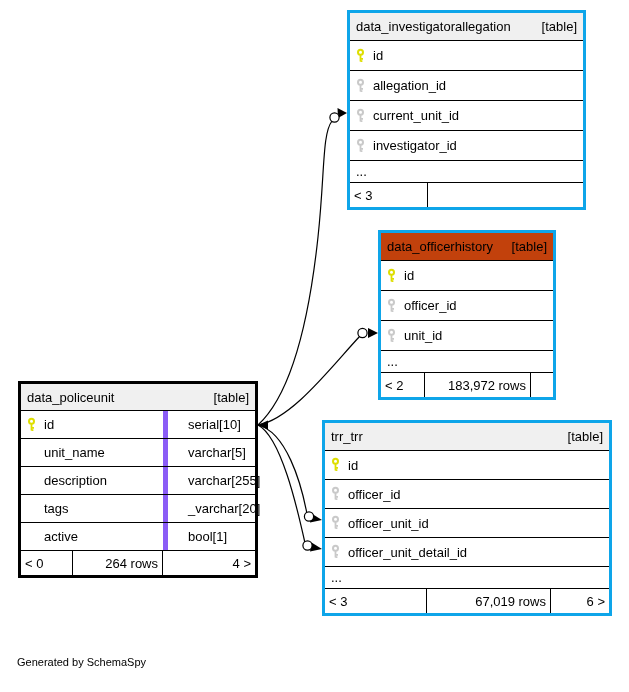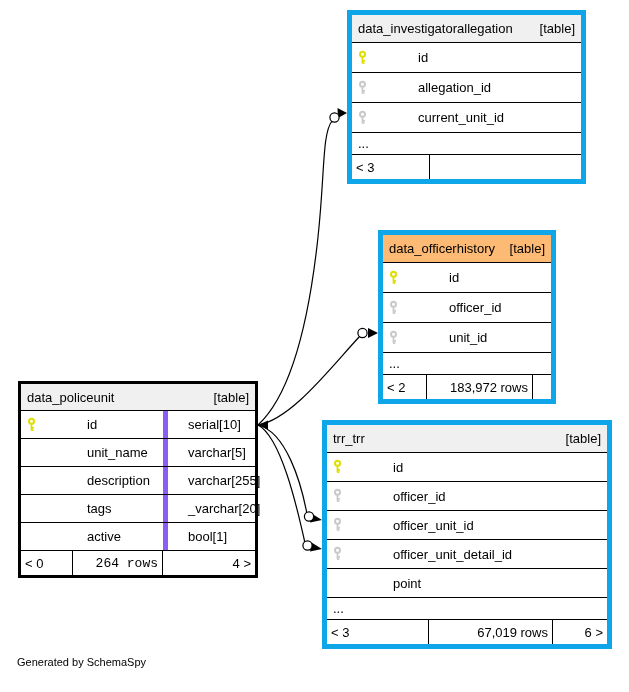--- a/index.html
+++ b/index.html
@@ -3,30 +3,30 @@
 <meta charset="utf-8">
 <style>
   html,body{margin:0;padding:0;background:#ffffff;}
   body{
     width:629px;height:692px;position:relative;overflow:hidden;
     font-family:"Liberation Sans",sans-serif;font-size:13px;color:#000;
   }
   *{box-sizing:border-box;}
   #canvas{position:absolute;left:0;top:0;width:629px;height:692px;}
 
-  .db-table{position:absolute;background:#fff;border:5px solid #0ea5e9;}
+  .db-table{position:absolute;background:#fff;border:3px solid #0ea5e9;}
   .db-table.emph{border:3px solid #000;}
 
   .tbl-header{
     height:28px;background:#f0f0f0;border-bottom:1px solid #000;
     display:flex;justify-content:space-between;align-items:center;
     padding:0 6px;white-space:nowrap;
   }
   .tbl-row{display:flex;align-items:stretch;border-bottom:1px solid #000;background:#fff;}
-  .name-cell{flex:1;display:flex;align-items:center;padding-left:5px;white-space:nowrap;gap:43px;}
+  .name-cell{flex:1;display:flex;align-items:center;padding-left:5px;white-space:nowrap;}
   .key-slot{width:18px;display:inline-flex;align-items:center;justify-content:flex-start;}
   .type-cell{width:95px;border-left:5px solid #8b5cf6;display:flex;align-items:center;padding-left:20px;white-space:nowrap;}
   .ellipsis-row{height:22px;border-bottom:1px solid #000;display:flex;align-items:center;padding-left:6px;}
   .tbl-footer{display:flex;align-items:stretch;height:24px;}
   .tbl-footer .fc{display:flex;align-items:center;}
   .fc1{border-right:1px solid #000;justify-content:flex-start;padding-left:4px;}
   .fc2{border-right:1px solid #000;justify-content:flex-end;padding-right:4px;}
   .fc3{flex:1;justify-content:flex-end;padding-right:4px;}
 
   
@@ -36,21 +36,21 @@
 
   .t1{left:378px;top:230px;width:178px;}
   .t1 .tbl-row{height:30px;}
   .t1 .fc1{width:44px;} .t1 .fc2{width:106px;}
 
   .t2{left:18px;top:381px;width:240px;text-align:center;}
   .t2 .tbl-header{height:27px;}
   .t2 .tbl-row{height:28px;}
   .t2 .name-cell{flex:0 0 142px;}
   .t2 .type-cell{flex:1;width:auto;}
-  .t2 .fc1{width:52px;} .t2 .fc2{width:90px;font-family:Liberation Mono, monospace;}
+  .t2 .fc1{width:52px;} .t2 .fc2{width:90px;}
 
   .t3{left:322px;top:420px;width:290px;}
   .t3 .tbl-row{height:29px;}
   .t3 .fc1{width:102px;} .t3 .fc2{width:124px;}
 
   #edges{position:absolute;left:0;top:0;pointer-events:none;}
 
   .note{position:absolute;left:17px;top:656px;font-size:11px;}
 </style>
 </head>
@@ -89,30 +89,41 @@
         <span class="name-cell">
           <span class="key-slot">
             <svg width="12" height="16" viewBox="0 0 12 16" aria-hidden="true">
               <circle cx="5.5" cy="4.2" r="2.5" fill="none" stroke="#c9c9c9" stroke-width="2"></circle>
               <path d="M5.5 6.7 V13.6 M5.5 10.8 H8 M5.5 13.2 H7.4" stroke="#c9c9c9" stroke-width="1.8" fill="none"></path>
             </svg>
           </span>
           <span class="col-label">current_unit_id</span>
         </span>
       </div>
+      <div class="tbl-row">
+        <span class="name-cell">
+          <span class="key-slot">
+            <svg width="12" height="16" viewBox="0 0 12 16" aria-hidden="true">
+              <circle cx="5.5" cy="4.2" r="2.5" fill="none" stroke="#c9c9c9" stroke-width="2"></circle>
+              <path d="M5.5 6.7 V13.6 M5.5 10.8 H8 M5.5 13.2 H7.4" stroke="#c9c9c9" stroke-width="1.8" fill="none"></path>
+            </svg>
+          </span>
+          <span class="col-label">investigator_id</span>
+        </span>
+      </div>
       <div class="ellipsis-row">
         <span>...</span>
       </div>
       <div class="tbl-footer">
         <span class="fc fc1">&lt; 3</span>
         <span class="fc fc3"></span>
       </div>
     </div>
   <div class="db-table t1">
-      <div class="tbl-header" style="background: #fdba74;">
+      <div class="tbl-header" style="background: #c2410c;">
         <span class="tbl-name">data_officerhistory</span>
         <span class="tbl-type-label">[table]</span>
       </div>
       <div class="tbl-row">
         <span class="name-cell">
           <span class="key-slot">
             <svg width="12" height="16" viewBox="0 0 12 16" aria-hidden="true">
               <circle cx="5.5" cy="4.2" r="2.5" fill="none" stroke="#dede00" stroke-width="2"></circle>
               <path d="M5.5 6.7 V13.6 M5.5 10.8 H8 M5.5 13.2 H7.4" stroke="#dede00" stroke-width="1.8" fill="none"></path>
             </svg>
@@ -242,26 +253,20 @@
       </div>
       <div class="tbl-row">
         <span class="name-cell">
           <span class="key-slot">
             <svg width="12" height="16" viewBox="0 0 12 16" aria-hidden="true">
               <circle cx="5.5" cy="4.2" r="2.5" fill="none" stroke="#c9c9c9" stroke-width="2"></circle>
               <path d="M5.5 6.7 V13.6 M5.5 10.8 H8 M5.5 13.2 H7.4" stroke="#c9c9c9" stroke-width="1.8" fill="none"></path>
             </svg>
           </span>
           <span class="col-label">officer_unit_detail_id</span>
-        </span>
-      </div>
-      <div class="tbl-row">
-        <span class="name-cell">
-          <span class="key-slot"></span>
-          <span class="col-label">point</span>
         </span>
       </div>
       <div class="ellipsis-row">
         <span>...</span>
       </div>
       <div class="tbl-footer">
         <span class="fc fc1">&lt; 3</span>
         <span class="fc fc2">67,019 rows</span>
         <span class="fc fc3">6 &gt;</span>
       </div>

